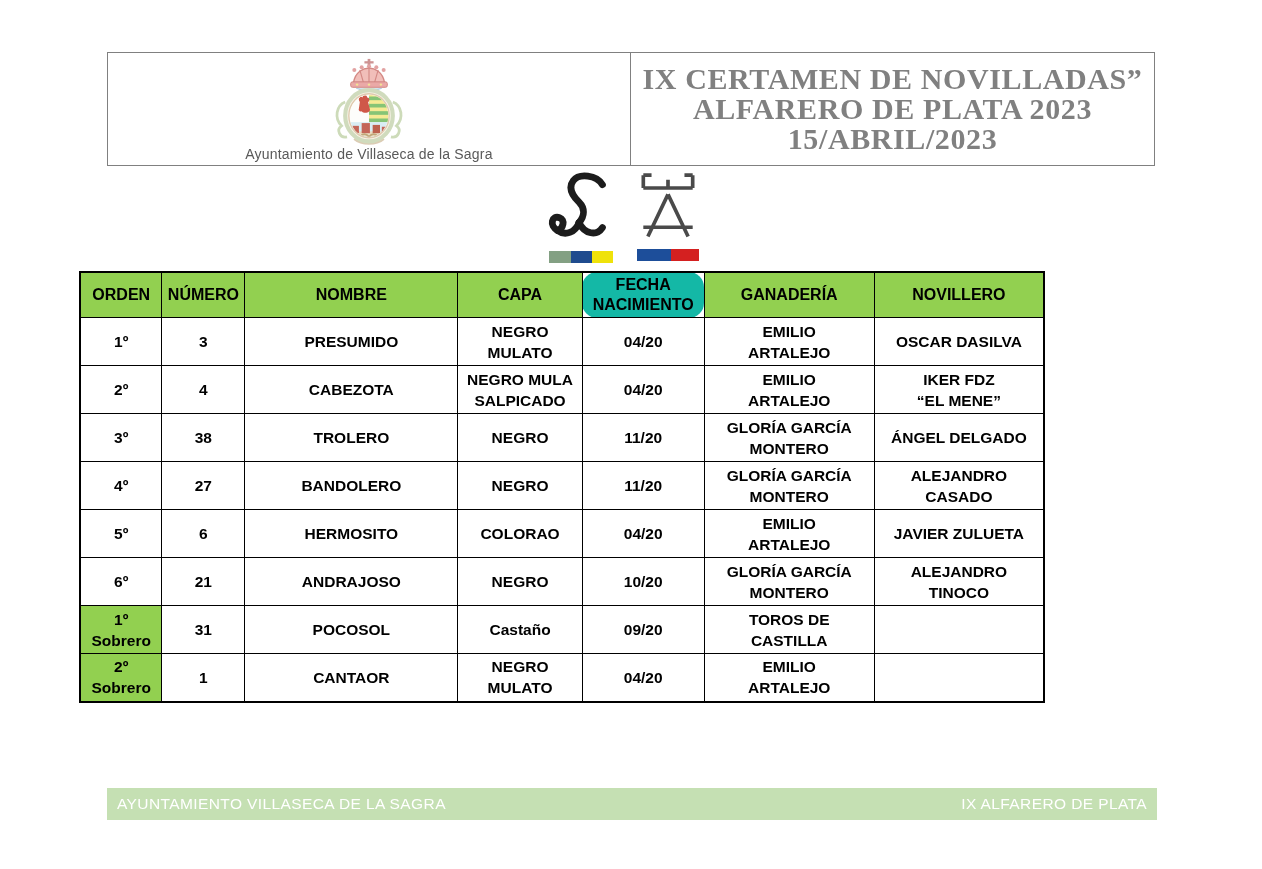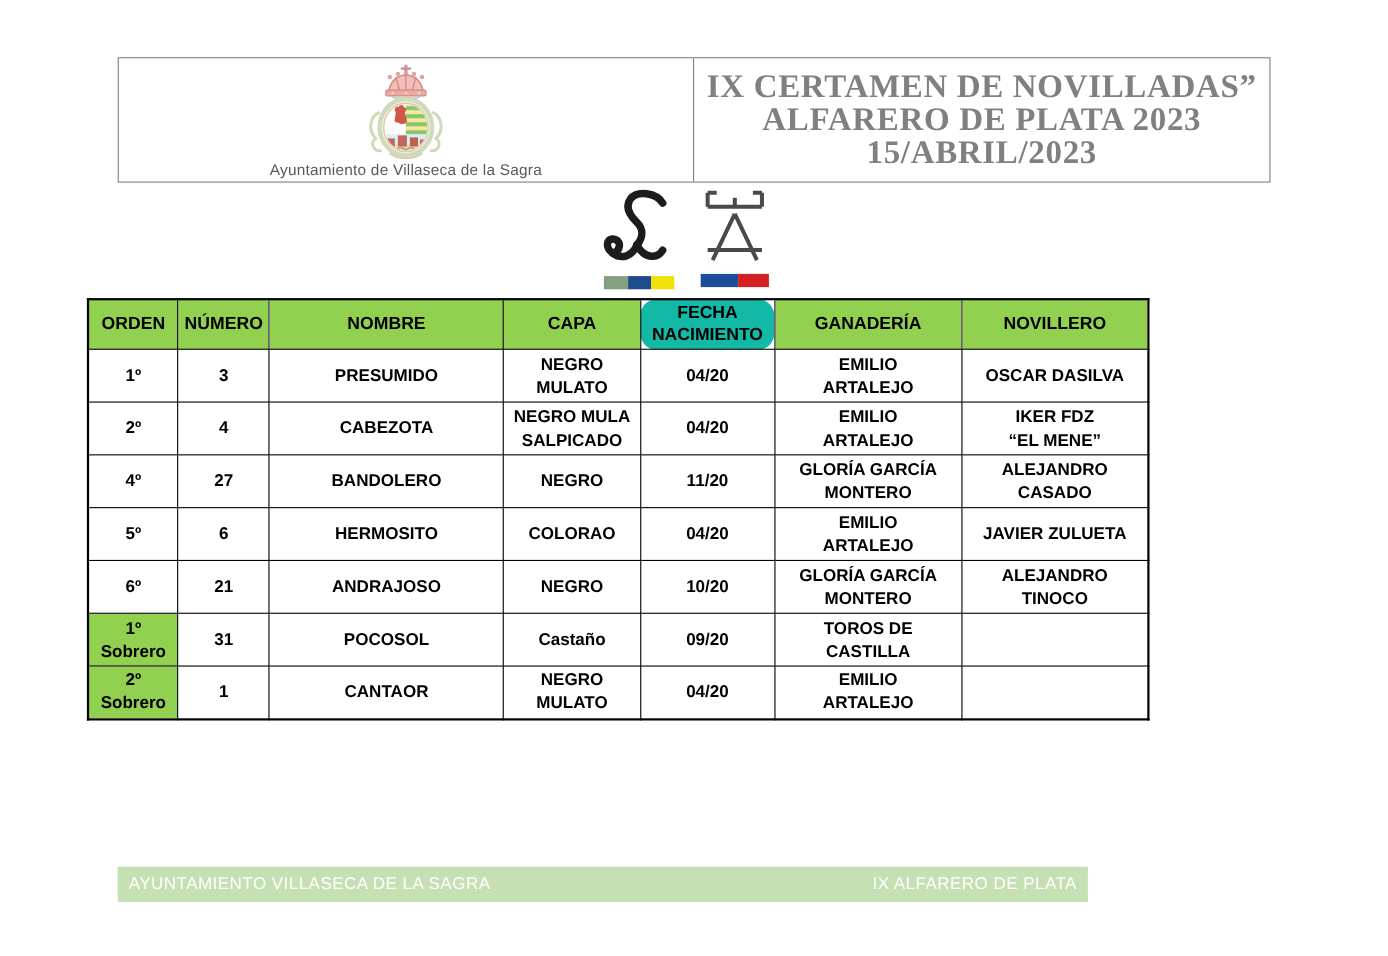--- a/index.html
+++ b/index.html
@@ -67,21 +67,21 @@
   table.main thead tr{height:42px;}
   table.main tbody tr{height:48px;}
   table.main th{font-size:16px;line-height:20px;}
   td.serif{
     font-family:"Liberation Serif",serif;
     font-size:17px;line-height:22px;
   }
 
   
   .footer-bar{
-    position:absolute;left:107px;top:788px;width:882px;height:32px;
+    position:absolute;left:107px;top:788px;width:1050px;height:32px;
     display:flex;align-items:center;justify-content:space-between;
     box-sizing:border-box;padding:0 10px;
   }
   .footer-text{
     color:#ffffff;font-size:15.5px;letter-spacing:0.4px;
     font-family:"Liberation Sans",sans-serif;
   }
 </style>
 </head>
 <body>
@@ -216,20 +216,30 @@
         <td>CABEZOTA</td>
         <td>NEGRO MULA
 SALPICADO</td>
         <td>04/20</td>
         <td class="serif">EMILIO
 ARTALEJO</td>
         <td class="serif">IKER FDZ
 “EL MENE”</td>
       </tr>
       <tr>
+        <td>3º</td>
+        <td>38</td>
+        <td>TROLERO</td>
+        <td>NEGRO</td>
+        <td>11/20</td>
+        <td class="serif">GLORÍA GARCÍA
+MONTERO</td>
+        <td class="serif">ÁNGEL DELGADO</td>
+      </tr>
+      <tr>
         <td>4º</td>
         <td>27</td>
         <td>BANDOLERO</td>
         <td>NEGRO</td>
         <td>11/20</td>
         <td class="serif">GLORÍA GARCÍA
 MONTERO</td>
         <td class="serif">ALEJANDRO CASADO</td>
       </tr>
       <tr>

